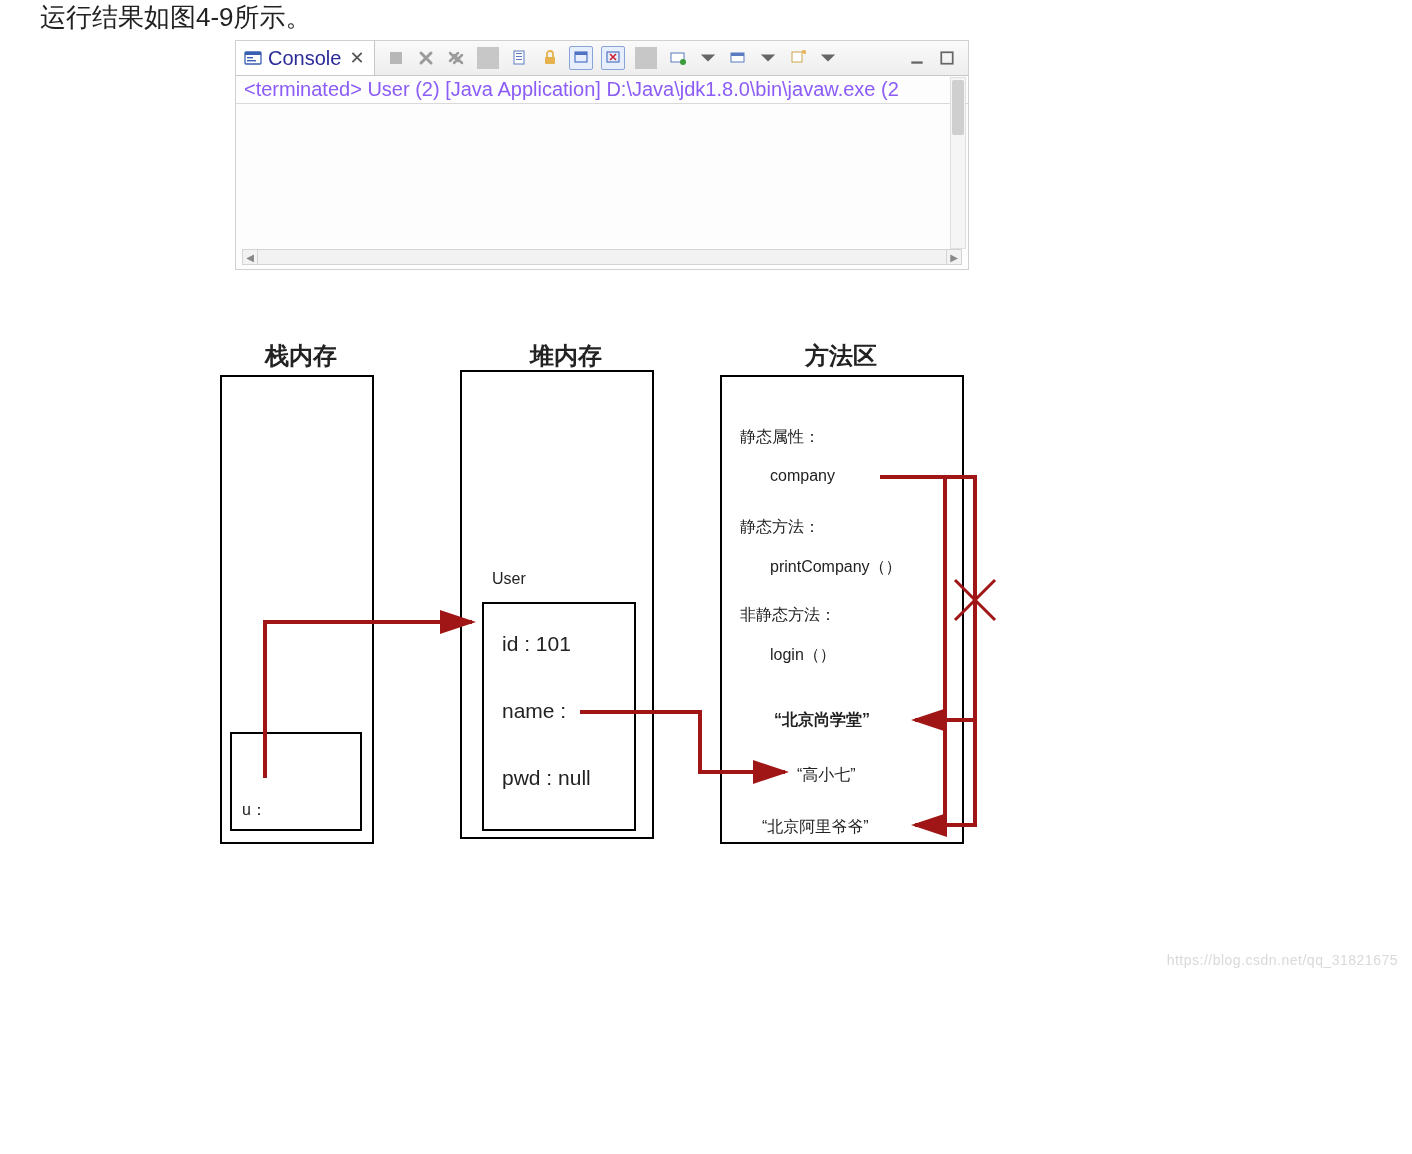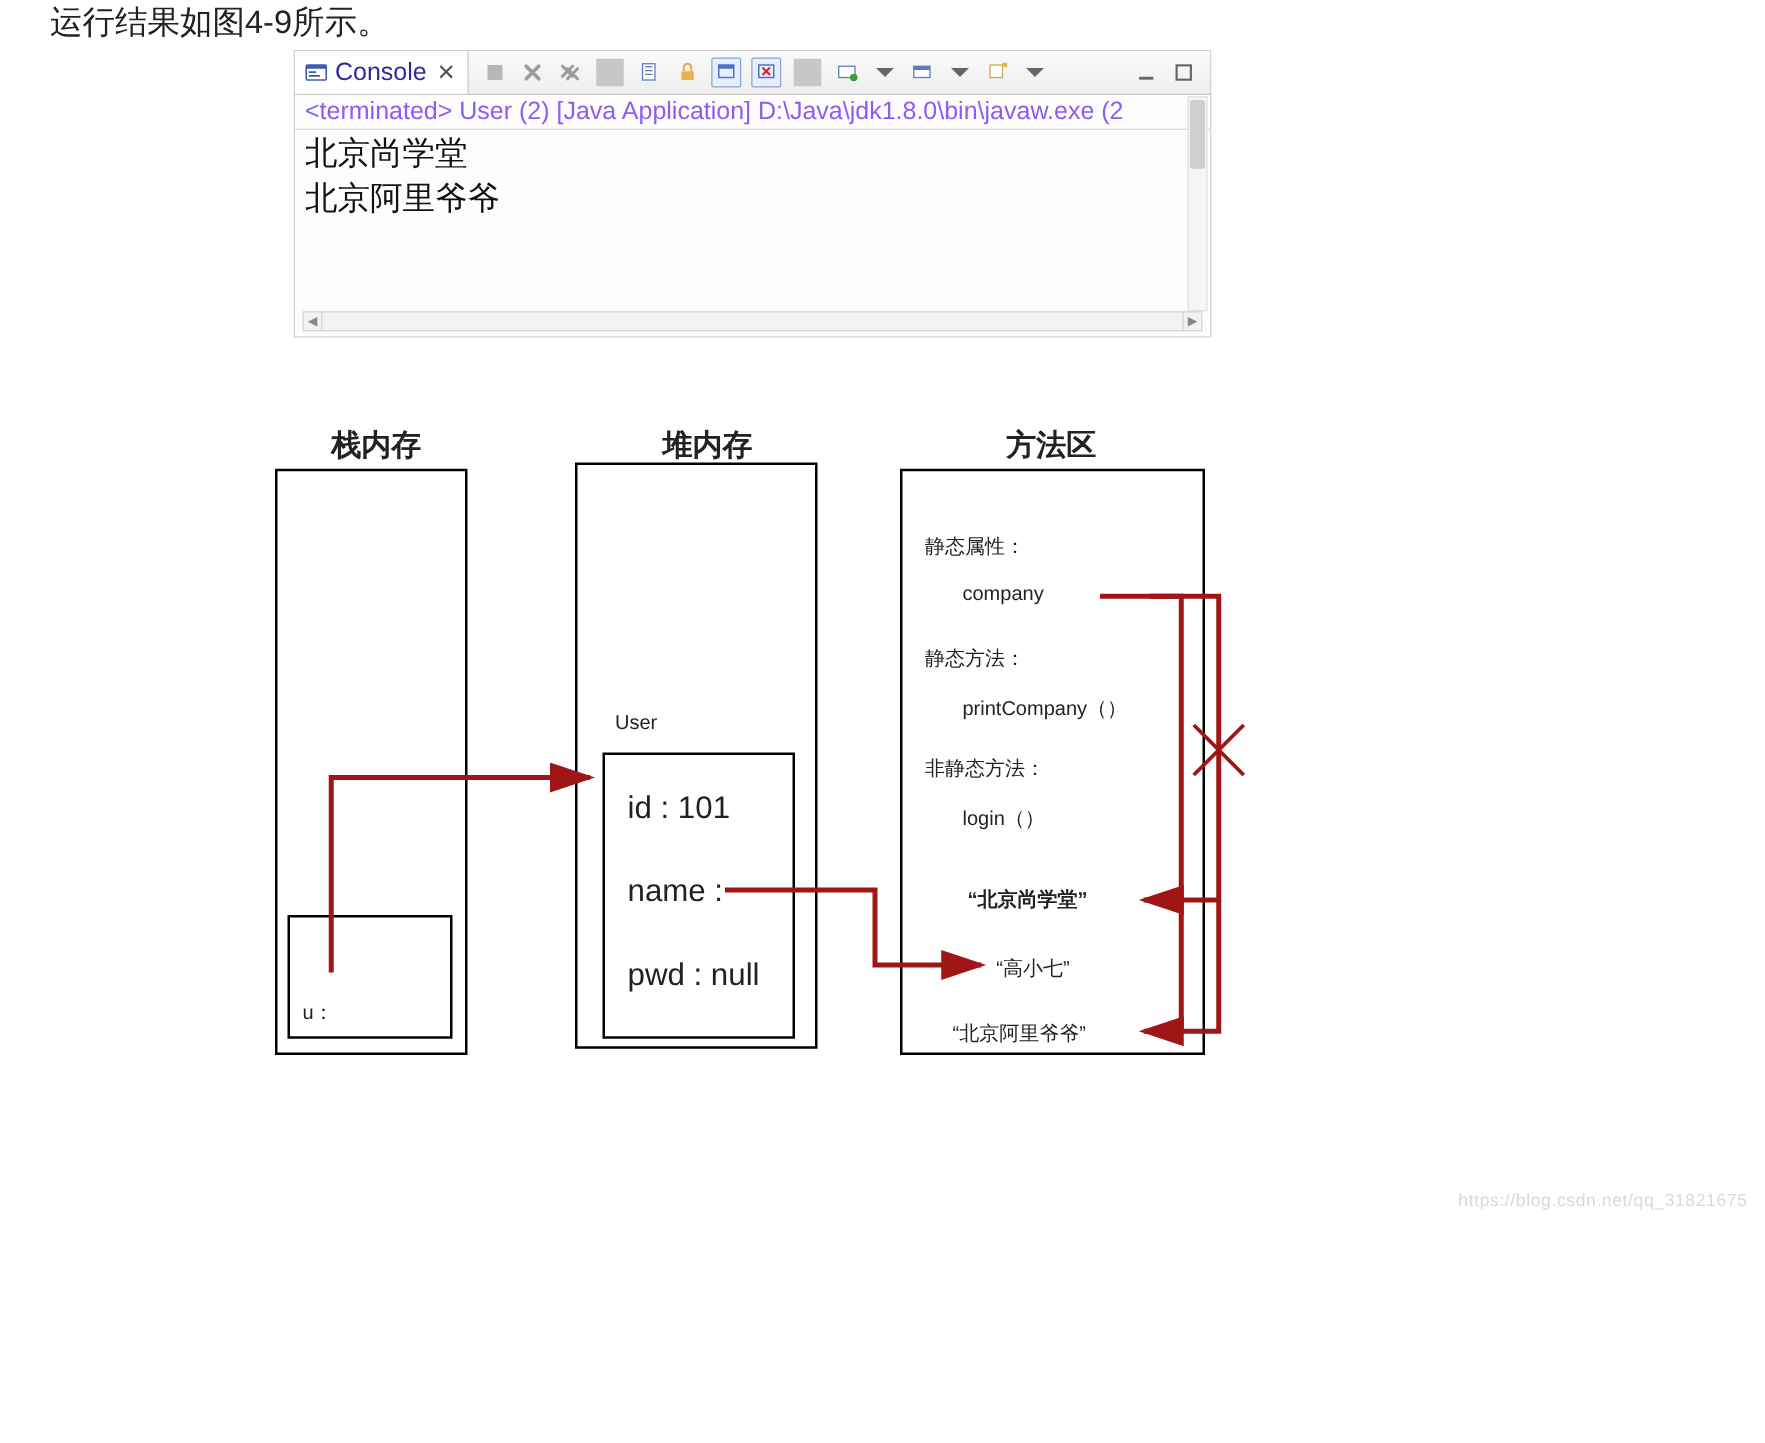--- a/index.html
+++ b/index.html
@@ -27,21 +27,21 @@
   .hscroll .larr{left:0;border-right:1px solid #d4d4d4;}
   .hscroll .rarr{right:0;border-left:1px solid #d4d4d4;}
   .vscroll{position:absolute;right:2px;top:36px;bottom:20px;width:14px;background:#f5f5f5;border:1px solid #e0e0e0;}
   .vscroll .thumb{position:absolute;left:1px;right:1px;top:2px;height:55px;background:#cfcfcf;border-radius:2px;}
   
   .diagram{position:absolute;left:180px;top:310px;width:830px;height:560px;}
   .col-label{position:absolute;font-size:24px;font-weight:600;}
   .box{position:absolute;border:2px solid #000;background:#fff;}
   .inner-box{position:absolute;border:2px solid #000;}
   .txt{position:absolute;font-size:16px;}
-  .small{font-size:25px;}
+  .small{font-size:21px;}
   .method-content .txt{white-space:nowrap;}
   .caption{position:absolute;left:0;right:0;top:960px;text-align:center;font-size:26px;}
   .watermark{position:absolute;right:14px;bottom:16px;color:#d9d9d9;font-size:14px;letter-spacing:0.5px;}
   .arrow-layer{position:absolute;left:0;top:0;width:830px;height:560px;pointer-events:none;}
 </style>
 </head>
 <body>
 
 <div class="page">
 
@@ -148,24 +148,20 @@
             </svg>
           </span>
         <span>
             <svg viewBox="0 0 14 14">
               <rect x="2" y="2" width="10" height="10" fill="none" stroke="#666" stroke-width="1.5"></rect>
             </svg>
           </span>
       </div>
     </div>
     <div class="term-line">&lt;terminated&gt; User (2) [Java Application] D:\Java\jdk1.8.0\bin\javaw.exe (2</div>
-    <div class="output">
-      <div>北京尚学堂</div>
-      <div>北京阿里爷爷</div>
-    </div>
     <div class="vscroll">
         <div class="thumb"></div>
       </div>
     <div class="hscroll">
       <div class="larr">◀</div>
       <div class="rarr">▶</div>
     </div>
   </div>
 
   <div class="diagram">

